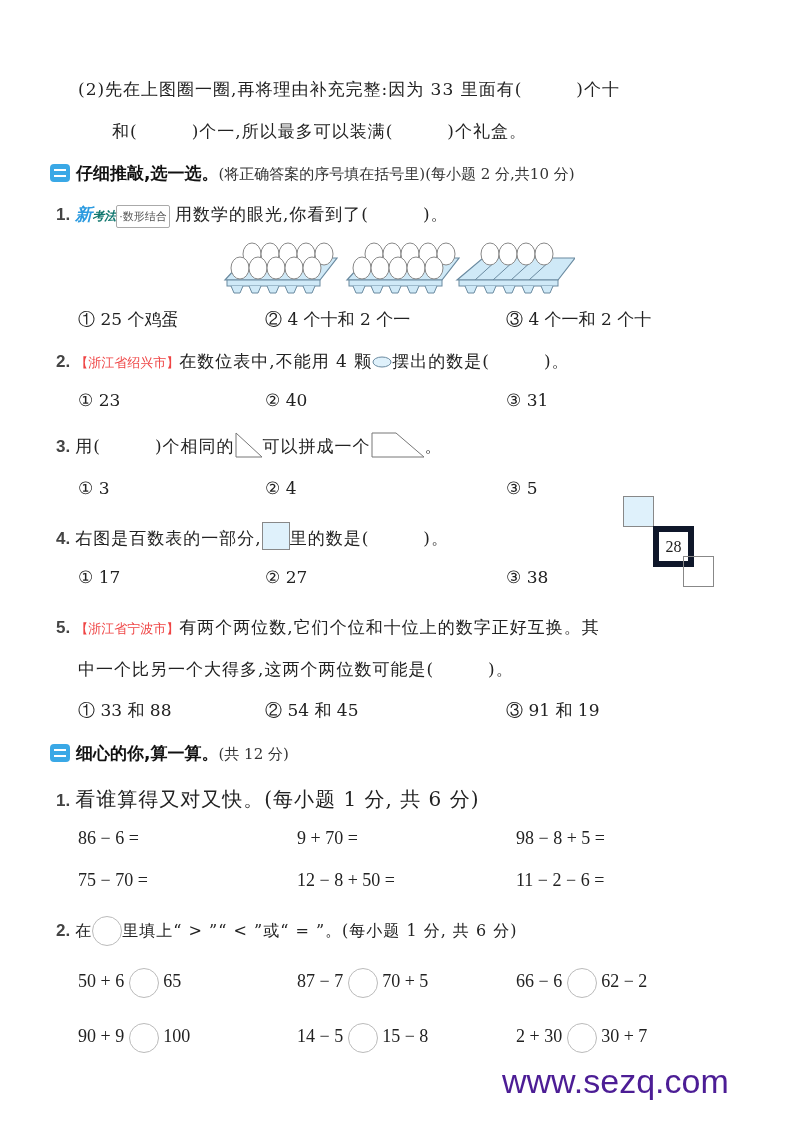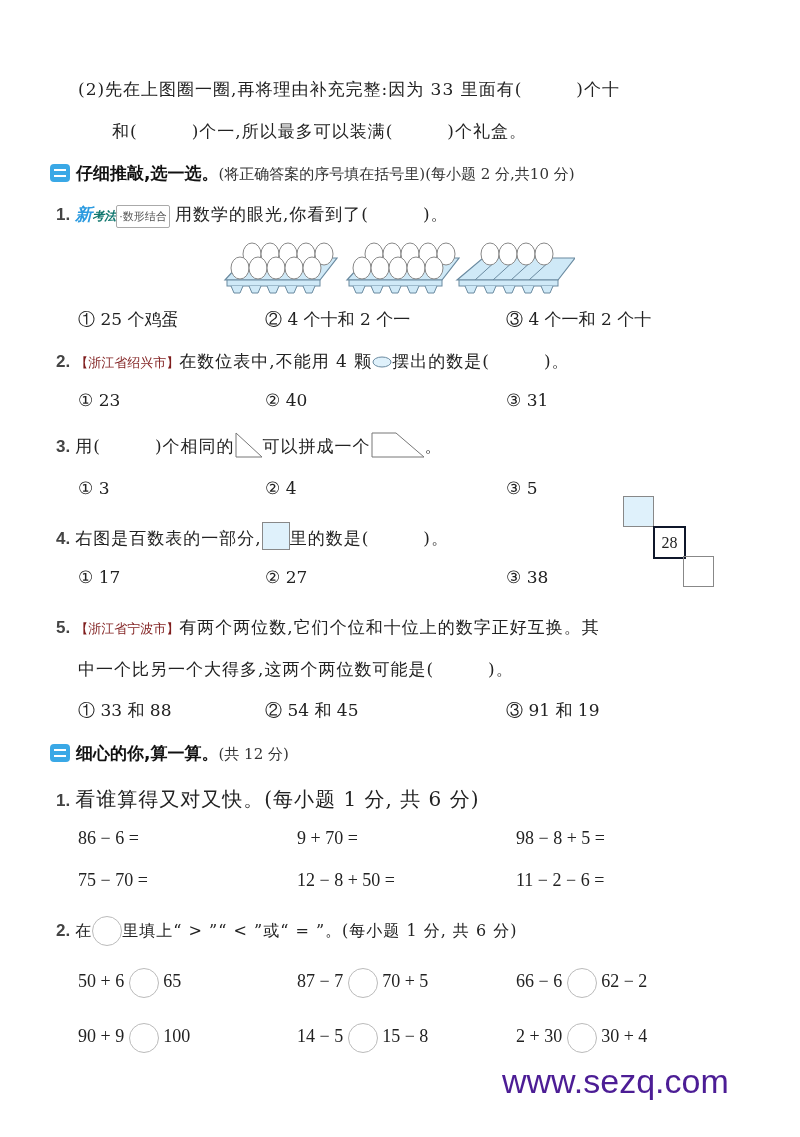--- a/index.html
+++ b/index.html
@@ -7,21 +7,21 @@
          font-family:"DejaVu Serif", "Liberation Serif", serif; color:#222; }
   .abs { position:absolute; white-space:nowrap; }
   .t { font-size:17px; letter-spacing:1px; }
   .num { font-family:"Liberation Serif", serif; font-size:18px; }
   .qn { font-family:"Liberation Sans", sans-serif; font-weight:bold; font-size:17px; color:#444; }
   .sec-icon { display:inline-block; width:20px; height:18px; background:#3aa8e6; border-radius:4px; position:relative; vertical-align:-3px; margin-right:6px;}
   .sec-icon::before, .sec-icon::after { content:""; position:absolute; left:4px; right:4px; height:2px; background:#fff; }
   .sec-icon::before { top:5px; } .sec-icon::after { top:11px; }
   .sec-title { font-family:"DejaVu Sans", sans-serif; font-weight:bold; font-size:17px; color:#111; }
   .sec-note { font-size:15px; color:#333; }
-  .tag { font-size:13px; color:#7f1d1d; }
+  .tag { font-size:13px; color:#ef4444; }
   .opt { font-size:17px; }
   .circle { display:inline-block; width:28px; height:28px; border:1px solid #bbb; border-radius:50%; vertical-align:middle; }
   .badge-new { font-family:"DejaVu Sans", sans-serif; font-weight:bold; font-style:italic; color:#2a9ae0; font-size:17px; }
   .badge-kf { font-family:"DejaVu Sans", sans-serif; font-weight:bold; font-style:italic; color:#0f766e; font-size:12px;margin-top:12px; }
   .badge-box { font-family:"DejaVu Sans", sans-serif; font-size:11px; color:#555; border:1px solid #aaa; border-radius:2px; padding:4px 2px; }
   .watermark { font-family:"Liberation Sans", sans-serif; font-size:34px; color:#4c1d95; }
 </style>
 </head>
 <body>
 
@@ -122,21 +122,21 @@
 </div>
 <div class="abs opt" style="left:78px; top:478px;">① 3</div>
 <div class="abs opt" style="left:265px; top:478px;">② 4</div>
 <div class="abs opt" style="left:506px; top:478px;">③ 5</div>
 
 <div class="abs" style="left:56px; top:522px;">
   <span class="qn">4.</span>
   <span class="t">右图是百数表的一部分,</span><span style="display:inline-block;width:26px;height:26px;background:#dff1fb;border:1px solid #888;vertical-align:-6px"></span><span class="t">里的数是(　　　)。</span>
 </div>
 <div class="abs" style="left:623px; top:496px; width:29px; height:29px; background:#dff1fb; border:1px solid #888;"></div>
-<div class="abs num" style="left:653px; top:526px; width:29px; height:29px; border:2px solid #0f172a; text-align:center; line-height:29px; font-size:16px;">28</div>
+<div class="abs num" style="left:653px; top:526px; width:29px; height:29px; border:6px solid #0f172a; text-align:center; line-height:29px; font-size:16px;">28</div>
 <div class="abs" style="left:683px; top:556px; width:29px; height:29px; border:1px solid #888;"></div>
 <div class="abs opt" style="left:78px; top:567px;">① 17</div>
 <div class="abs opt" style="left:265px; top:567px;">② 27</div>
 <div class="abs opt" style="left:506px; top:567px;">③ 38</div>
 
 <div class="abs" style="left:56px; top:616px;">
   <span class="qn">5.</span>
   <span class="tag">【浙江省宁波市】</span><span class="t">有两个两位数,它们个位和十位上的数字正好互换。其</span>
 </div>
 <div class="abs t" style="left:78px; top:658px;">中一个比另一个大得多,这两个两位数可能是(　　　)。</div>
@@ -173,16 +173,16 @@
 <div class="abs num" style="left:516px; top:968px;">
   <span>66 − 6</span> <span class="circle"></span> <span>62 − 2</span>
 </div>
 <div class="abs num" style="left:78px; top:1023px;">
   <span>90 + 9</span> <span class="circle"></span> <span>100</span>
 </div>
 <div class="abs num" style="left:297px; top:1023px;">
   <span>14 − 5</span> <span class="circle"></span> <span>15 − 8</span>
 </div>
 <div class="abs num" style="left:516px; top:1023px;">
-  <span>2 + 30</span> <span class="circle"></span> <span>30 + 4</span>
+  <span>2 + 30</span> <span class="circle"></span> <span>30 + 7</span>
 </div>
 
 <div class="abs watermark" style="left:502px; top:1062px;">www.sezq.com</div>
 
 </body></html>

